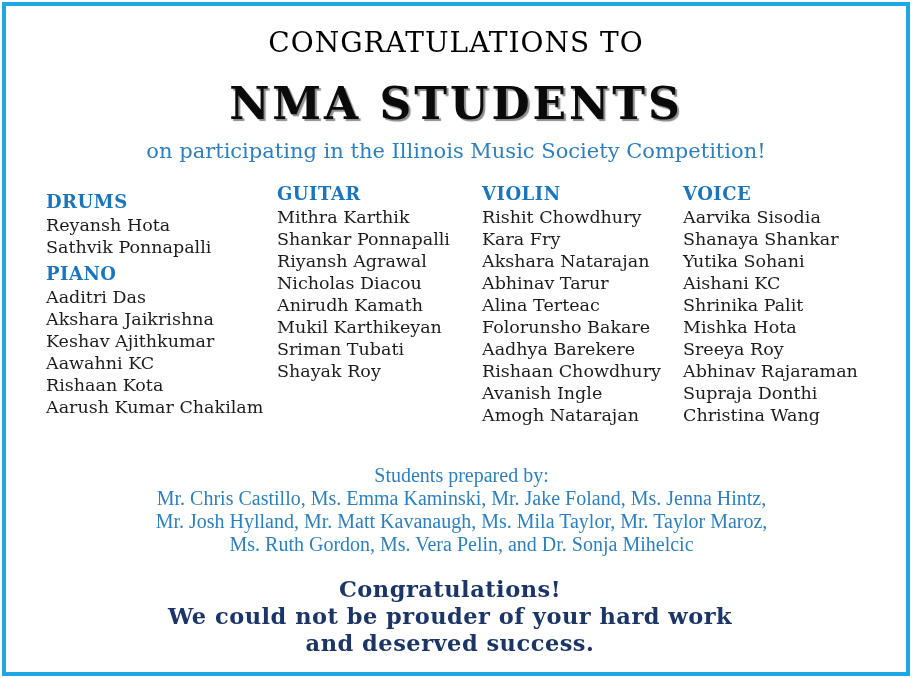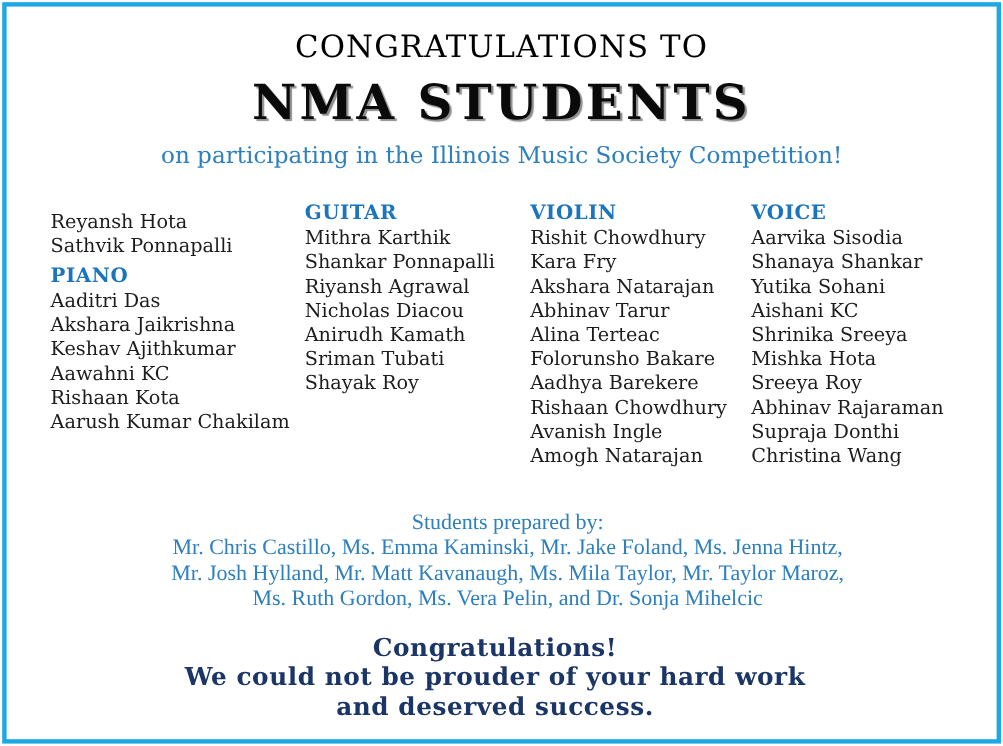--- a/index.html
+++ b/index.html
@@ -11,21 +11,21 @@
   }
   *{margin:0;padding:0;box-sizing:border-box;}
   html,body{width:912px;height:678px;background:#ffffff;overflow:hidden;
     font-family:"DejaVu Serif", serif;}
   .page{position:relative;width:912px;height:678px;background:#ffffff;}
   .frame{position:absolute;inset:2px;border:4px solid var(--cyan);pointer-events:none;}
 
   .header-block{position:absolute;top:26px;left:0;right:0;text-align:center;}
   .title-line1{font-size:28px;color:#000;letter-spacing:1px;line-height:34px;}
   .title-line2{font-size:44px;font-weight:bold;color:#0a0a0a;letter-spacing:3px;
-    line-height:52px;margin-top:8px;
+    line-height:52px;margin-top:18px;
     text-shadow:2px 2px 1px rgba(0,0,0,0.45), -1px -1px 0 rgba(255,255,255,0.6);}
   .subtitle{font-size:21px;color:var(--light-blue);margin-top:8px;line-height:26px;}
 
   .col{position:absolute;top:183px;}
   .col-1{left:46px;top:191px;}
   .col-2{left:277px;}
   .col-3{left:482px;}
   .col-4{left:683px;}
   .group + .group{margin-top:5px;}
   .group-header{color:var(--header-blue);font-weight:bold;font-size:18px;
@@ -48,20 +48,21 @@
   <div class="frame"></div>
 
   <div class="header-block">
     <div class="title-line1">CONGRATULATIONS TO</div>
     <div class="title-line2">NMA STUDENTS</div>
     <div class="subtitle">on participating in the Illinois Music Society Competition!</div>
   </div>
 
   <div class="col col-1">
     <div class="group">
+      <div class="group-header">DRUMS</div>
       <div>
           <div class="name">Reyansh Hota</div>
           <div class="name">Sathvik Ponnapalli</div>
         </div>
     </div>
     <div class="group">
       <div class="group-header">PIANO</div>
       <div>
           <div class="name">Aaditri Das</div>
           <div class="name">Akshara Jaikrishna</div>
@@ -75,20 +76,21 @@
 
   <div class="col col-2">
     <div class="group">
       <div class="group-header">GUITAR</div>
       <div>
           <div class="name">Mithra Karthik</div>
           <div class="name">Shankar Ponnapalli</div>
           <div class="name">Riyansh Agrawal</div>
           <div class="name">Nicholas Diacou</div>
           <div class="name">Anirudh Kamath</div>
+          <div class="name">Mukil Karthikeyan</div>
           <div class="name">Sriman Tubati</div>
           <div class="name">Shayak Roy</div>
         </div>
     </div>
   </div>
 
   <div class="col col-3">
     <div class="group">
       <div class="group-header">VIOLIN</div>
       <div>
@@ -107,21 +109,21 @@
   </div>
 
   <div class="col col-4">
     <div class="group">
       <div class="group-header">VOICE</div>
       <div>
           <div class="name">Aarvika Sisodia</div>
           <div class="name">Shanaya Shankar</div>
           <div class="name">Yutika Sohani</div>
           <div class="name">Aishani KC</div>
-          <div class="name">Shrinika Sreeya</div>
+          <div class="name">Shrinika Palit</div>
           <div class="name">Mishka Hota</div>
           <div class="name">Sreeya Roy</div>
           <div class="name">Abhinav Rajaraman</div>
           <div class="name">Supraja Donthi</div>
           <div class="name">Christina Wang</div>
         </div>
     </div>
   </div>
 
   <div class="prepared">

